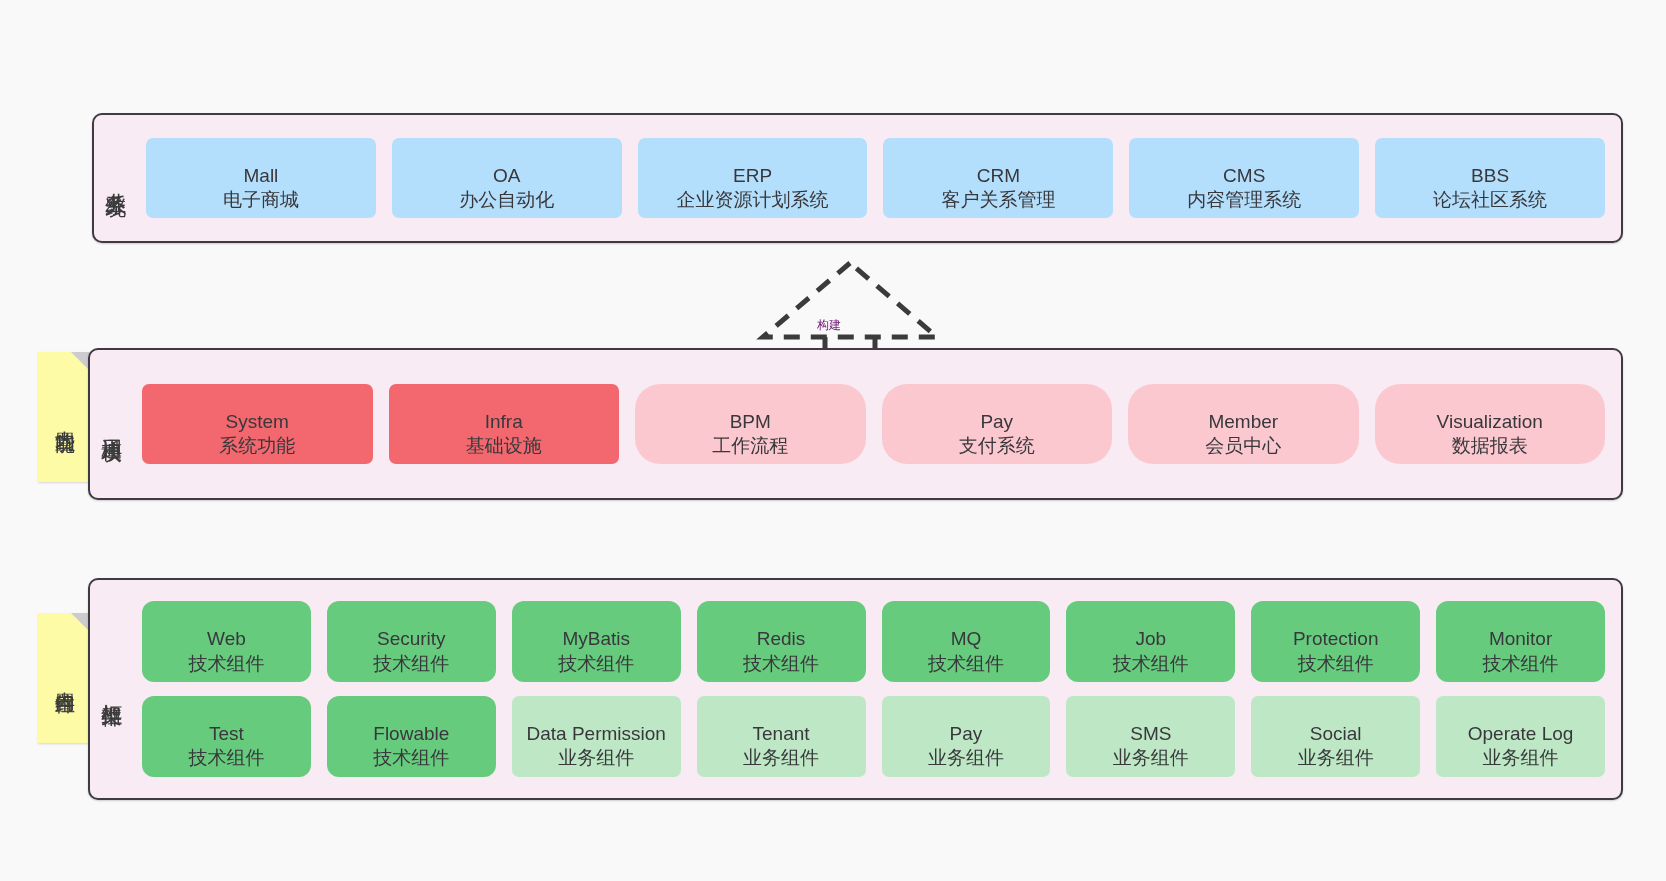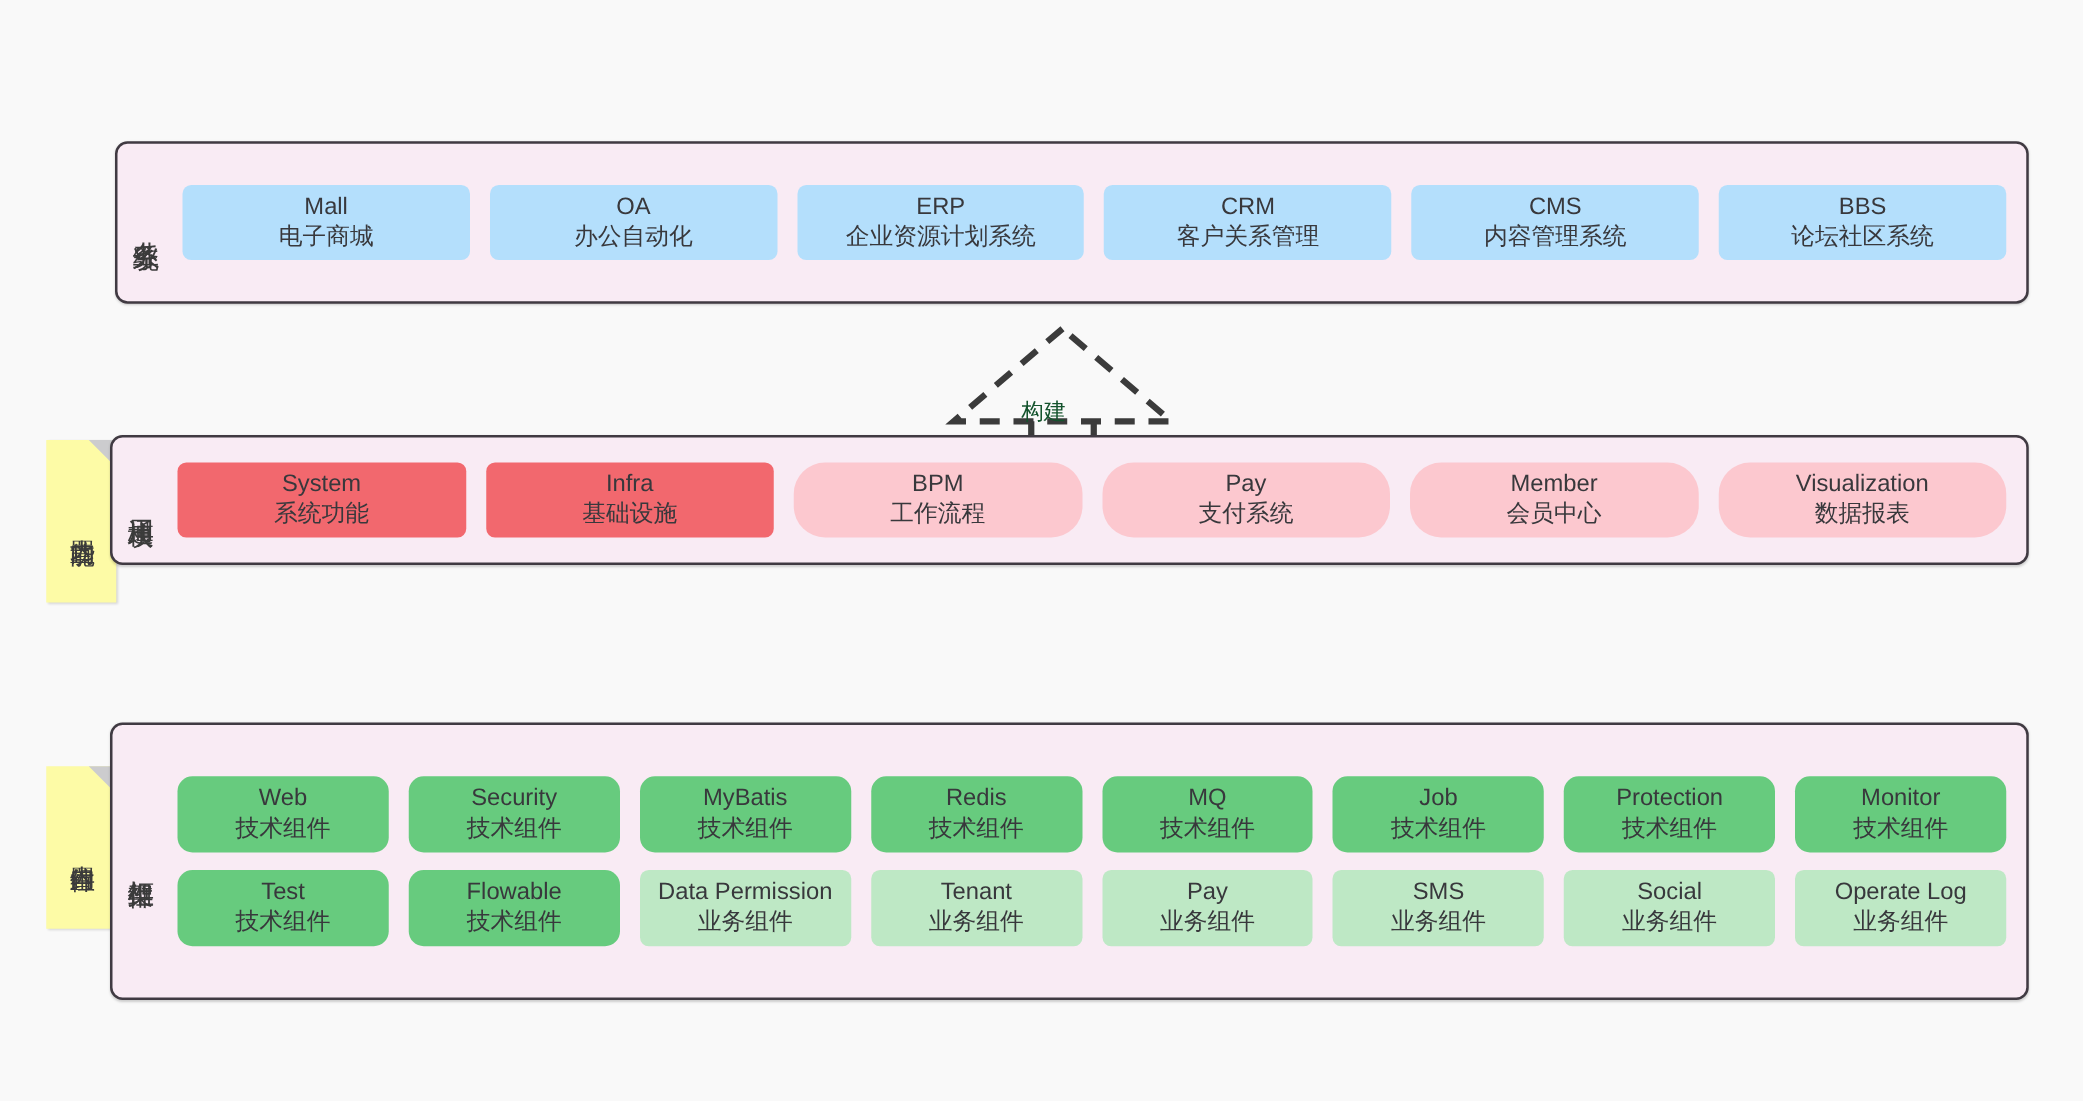--- a/index.html
+++ b/index.html
@@ -59,21 +59,21 @@
     flex-direction:column;
     align-items:center;
     justify-content:center;
     text-align:center;
     font-size:19px;
     line-height:1.28;
     color:#38383c;
     padding:6px 4px;
     box-sizing:border-box;
   }
-  .card .t-en{display:block;}
+  .card .t-en{display:block;margin-top:20px;}
   .card .t-cn{display:block;}
 
   
   .c-blue       {background:#b4dffc;}
   .c-red        {background:#f2686e;}
   .c-pink       {background:#fcc8cf;border-radius:25px;}
   .c-green      {background:#67cb7e;border-radius:12px;}
   .c-lightgreen {background:#bee8c5;}
 
   
@@ -98,22 +98,22 @@
     top:0;right:0;
     width:0;height:0;
     border-left:22px solid transparent;
     border-top:22px solid #ccccce;
   }
 
   
   .arrow-wrap{position:absolute;}
   .arrow-label{
     position:absolute;
-    font-size:18px;
-    color:#14532d;
+    font-size:12px;
+    color:#701a75;
     background:transparent;
     white-space:nowrap;
     user-select:none;
   }
 </style>
 </head>
 <body>
 
 <div id="canvas">
 
@@ -157,21 +157,21 @@
       <path d="M70 82 L70 100 M120 82 L120 100 M70 100 L120 100" fill="none" stroke="#3b3b3b" stroke-width="5" stroke-dasharray="16,11"></path>
     </svg>
     <div class="arrow-label" style="left:62px;top:62px;">构建</div>
   </div>
 
   <div class="sticky" style="left:37px;top:352px;width:56px;height:130px;">
     <span class="fold"></span>
     <span>内置功能</span>
   </div>
 
-  <div class="layer" id="layer-1" style="left:88px;top:348px;width:1535px;height:104px;">
+  <div class="layer" id="layer-1" style="left:88px;top:348px;width:1535px;height:152px;">
     <div class="layer-label">通用模块</div>
     <div class="layer-body">
       <div class="row">
         <div class="card c-red">
           <span class="t-en">System</span>
           <span class="t-cn">系统功能</span>
         </div>
         <div class="card c-red">
           <span class="t-en">Infra</span>
           <span class="t-cn">基础设施</span>

